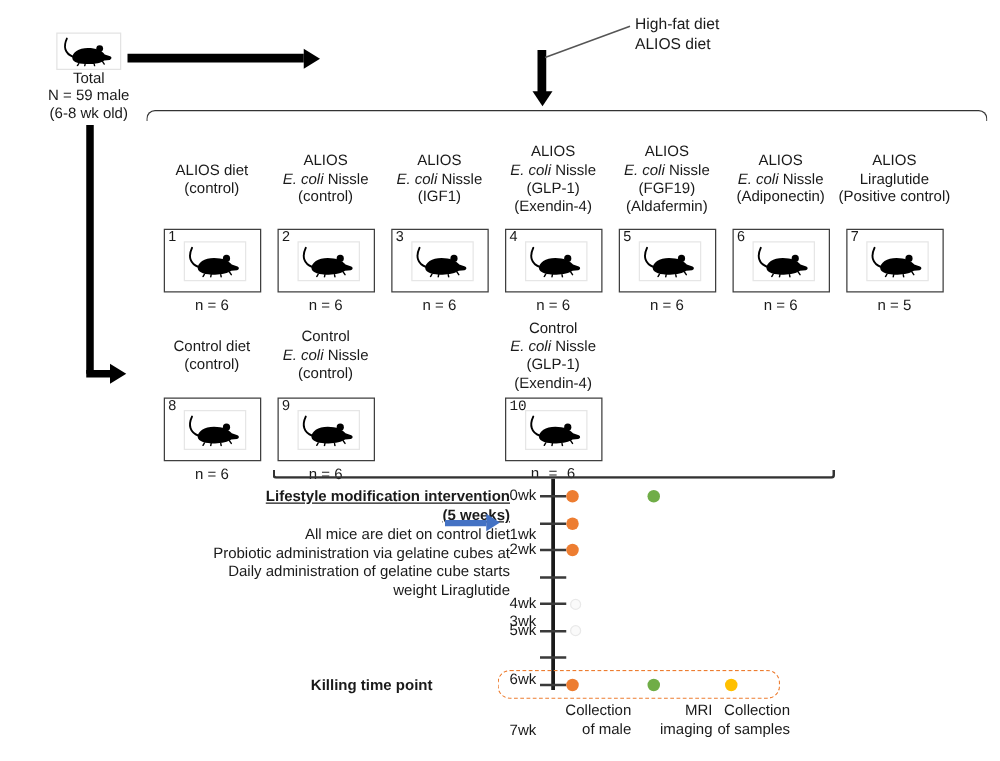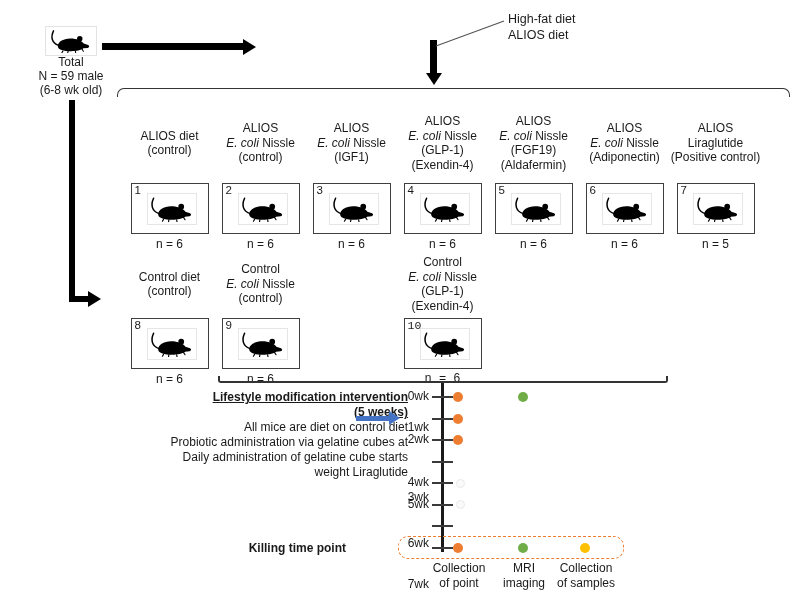--- a/index.html
+++ b/index.html
@@ -73,21 +73,21 @@
     background:#1a1a1a; }
   .tick{ position:absolute; left:432px; width:21px; height:2px; background:#3a3a3a; }
   .wk-label{ position:absolute; left:392px; width:37px; text-align:right;
     font-size:12px; }
   .dot{ position:absolute; width:10px; height:10px; border-radius:50%; }
   .dot.ghost{ width:9px; height:9px; background:#fafafa; border:1px solid #e9e9e9; }
   .kill-box{ position:absolute; left:398px; top:536px; width:226px; height:23px;
     border:1.5px dashed #ed7d31; border-radius:10px; }
   .kill-label{ position:absolute; left:226px; top:541px; width:120px;
     text-align:right; font-weight:bold; font-size:12px; }
-  .legend-item{ position:absolute; top:561px; width:92px; text-align:center;
+  .legend-item{ position:absolute; top:561px; width:92px; text-align:right;
     font-size:12px; line-height:15px; }
 
   svg.overlay{ position:absolute; left:0; top:0; pointer-events:none; }
 </style>
 </head>
 <body>
 
 <div class="canvas">
 
   <div class="mouse-frame" style="left:45px; top:26px; width:52px; height:30px;">
@@ -370,21 +370,21 @@
       <div class="dot" style="left: 518px; top: 542.99px; background: rgb(112, 173, 71);"></div>
       <div class="dot" style="left: 580px; top: 542.99px; background: rgb(255, 192, 0);"></div>
     </div>
 
   <div class="kill-box" style="border-color: rgb(237, 125, 49);"></div>
   <div class="kill-label">Killing time point</div>
 
   <div id="legend">
       <div class="legend-item" style="left: 413px;">
         <div>Collection</div>
-        <div>of point</div>
+        <div>of male</div>
       </div>
       <div class="legend-item" style="left: 478px;">
         <div>MRI</div>
         <div>imaging</div>
       </div>
       <div class="legend-item" style="left: 540px;">
         <div>Collection</div>
         <div>of samples</div>
       </div>
     </div>

